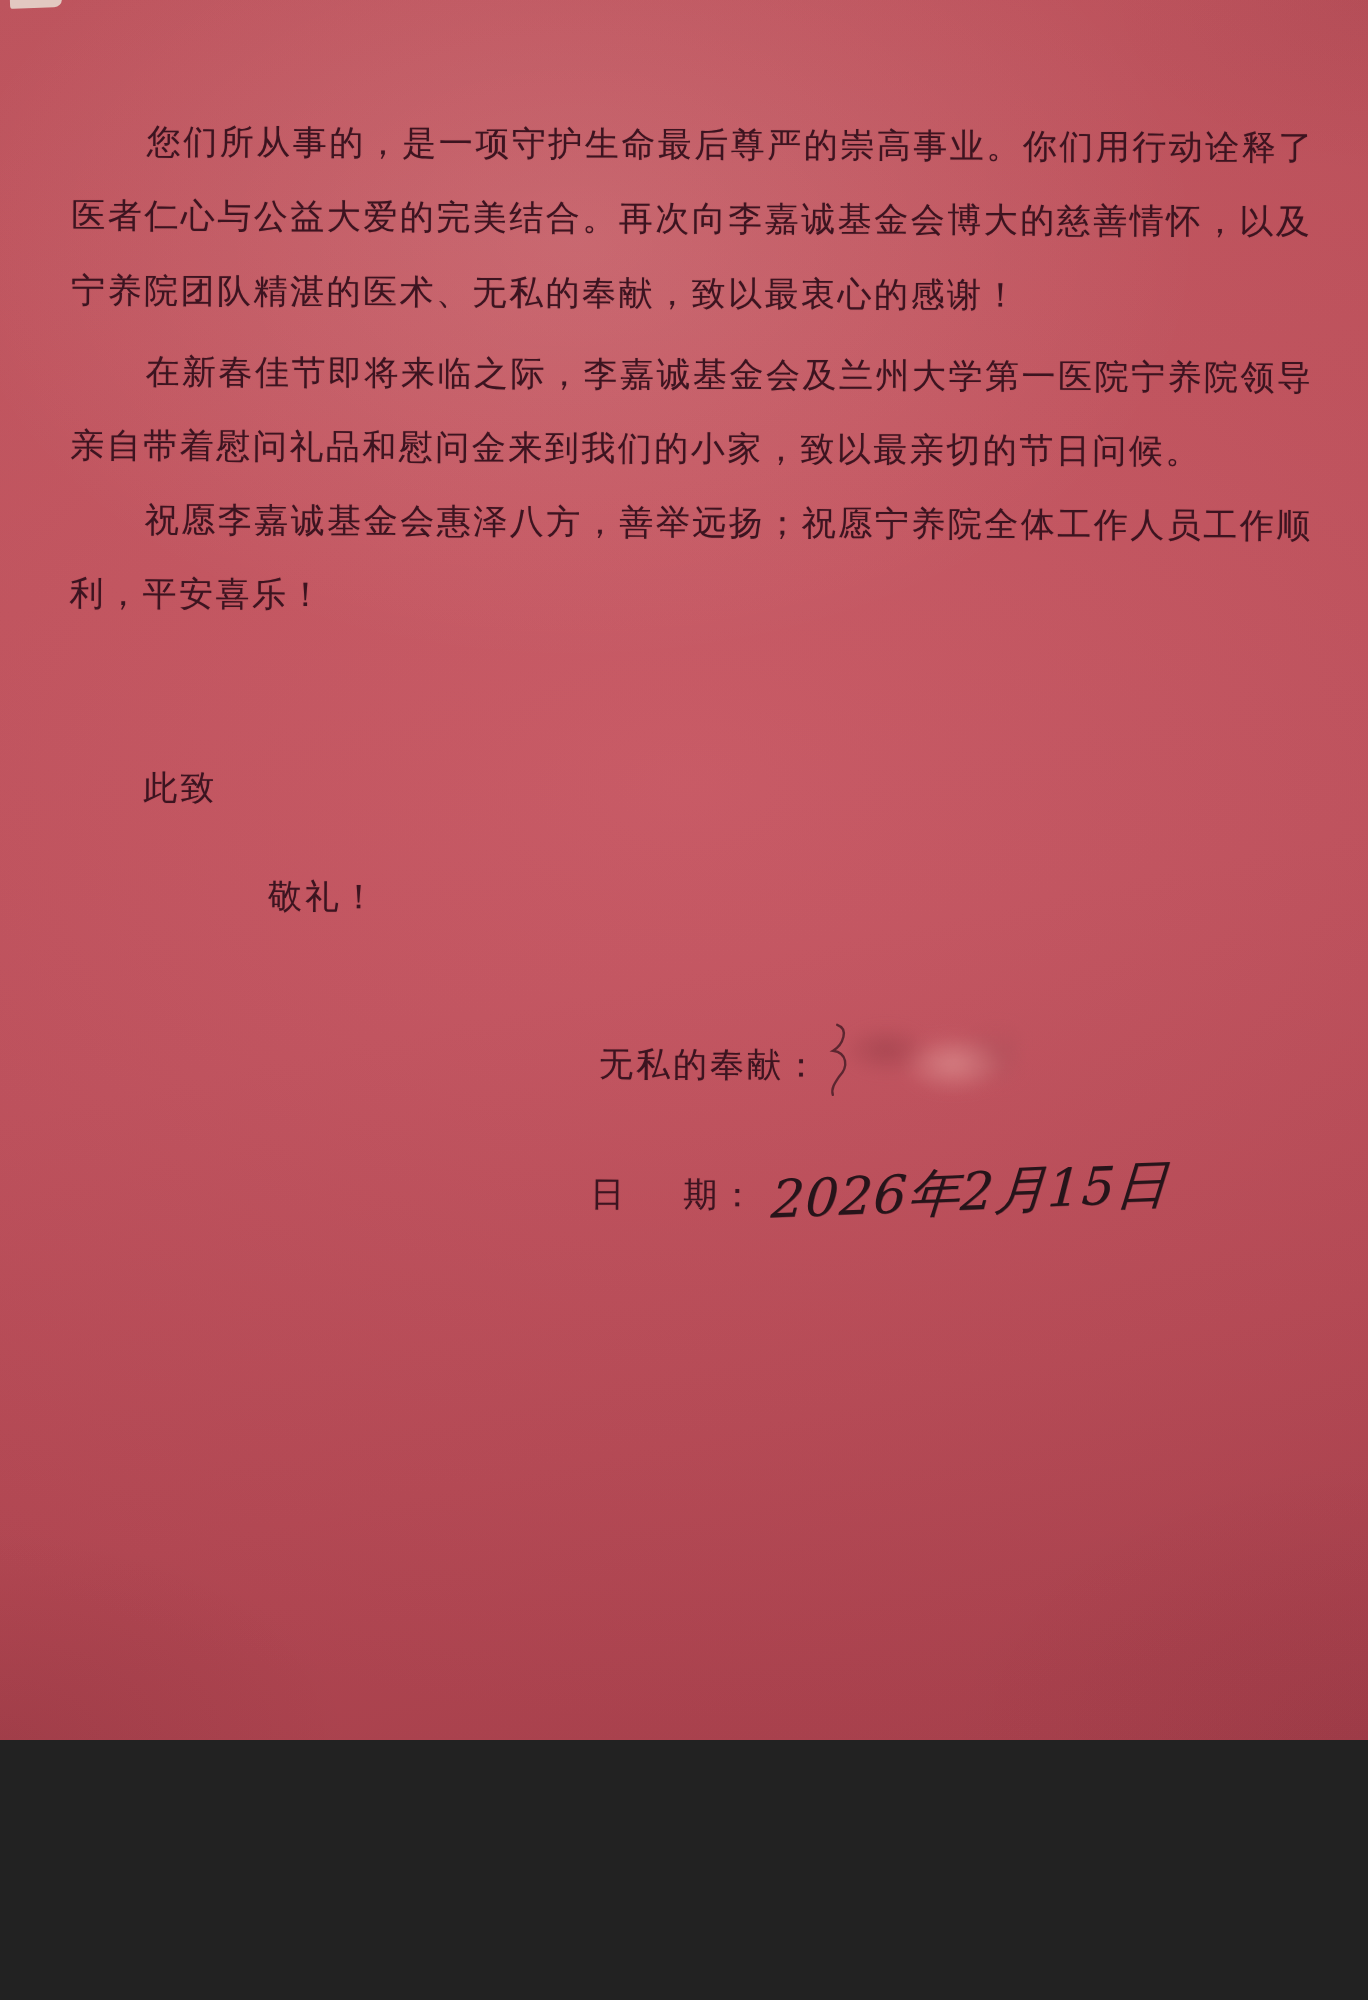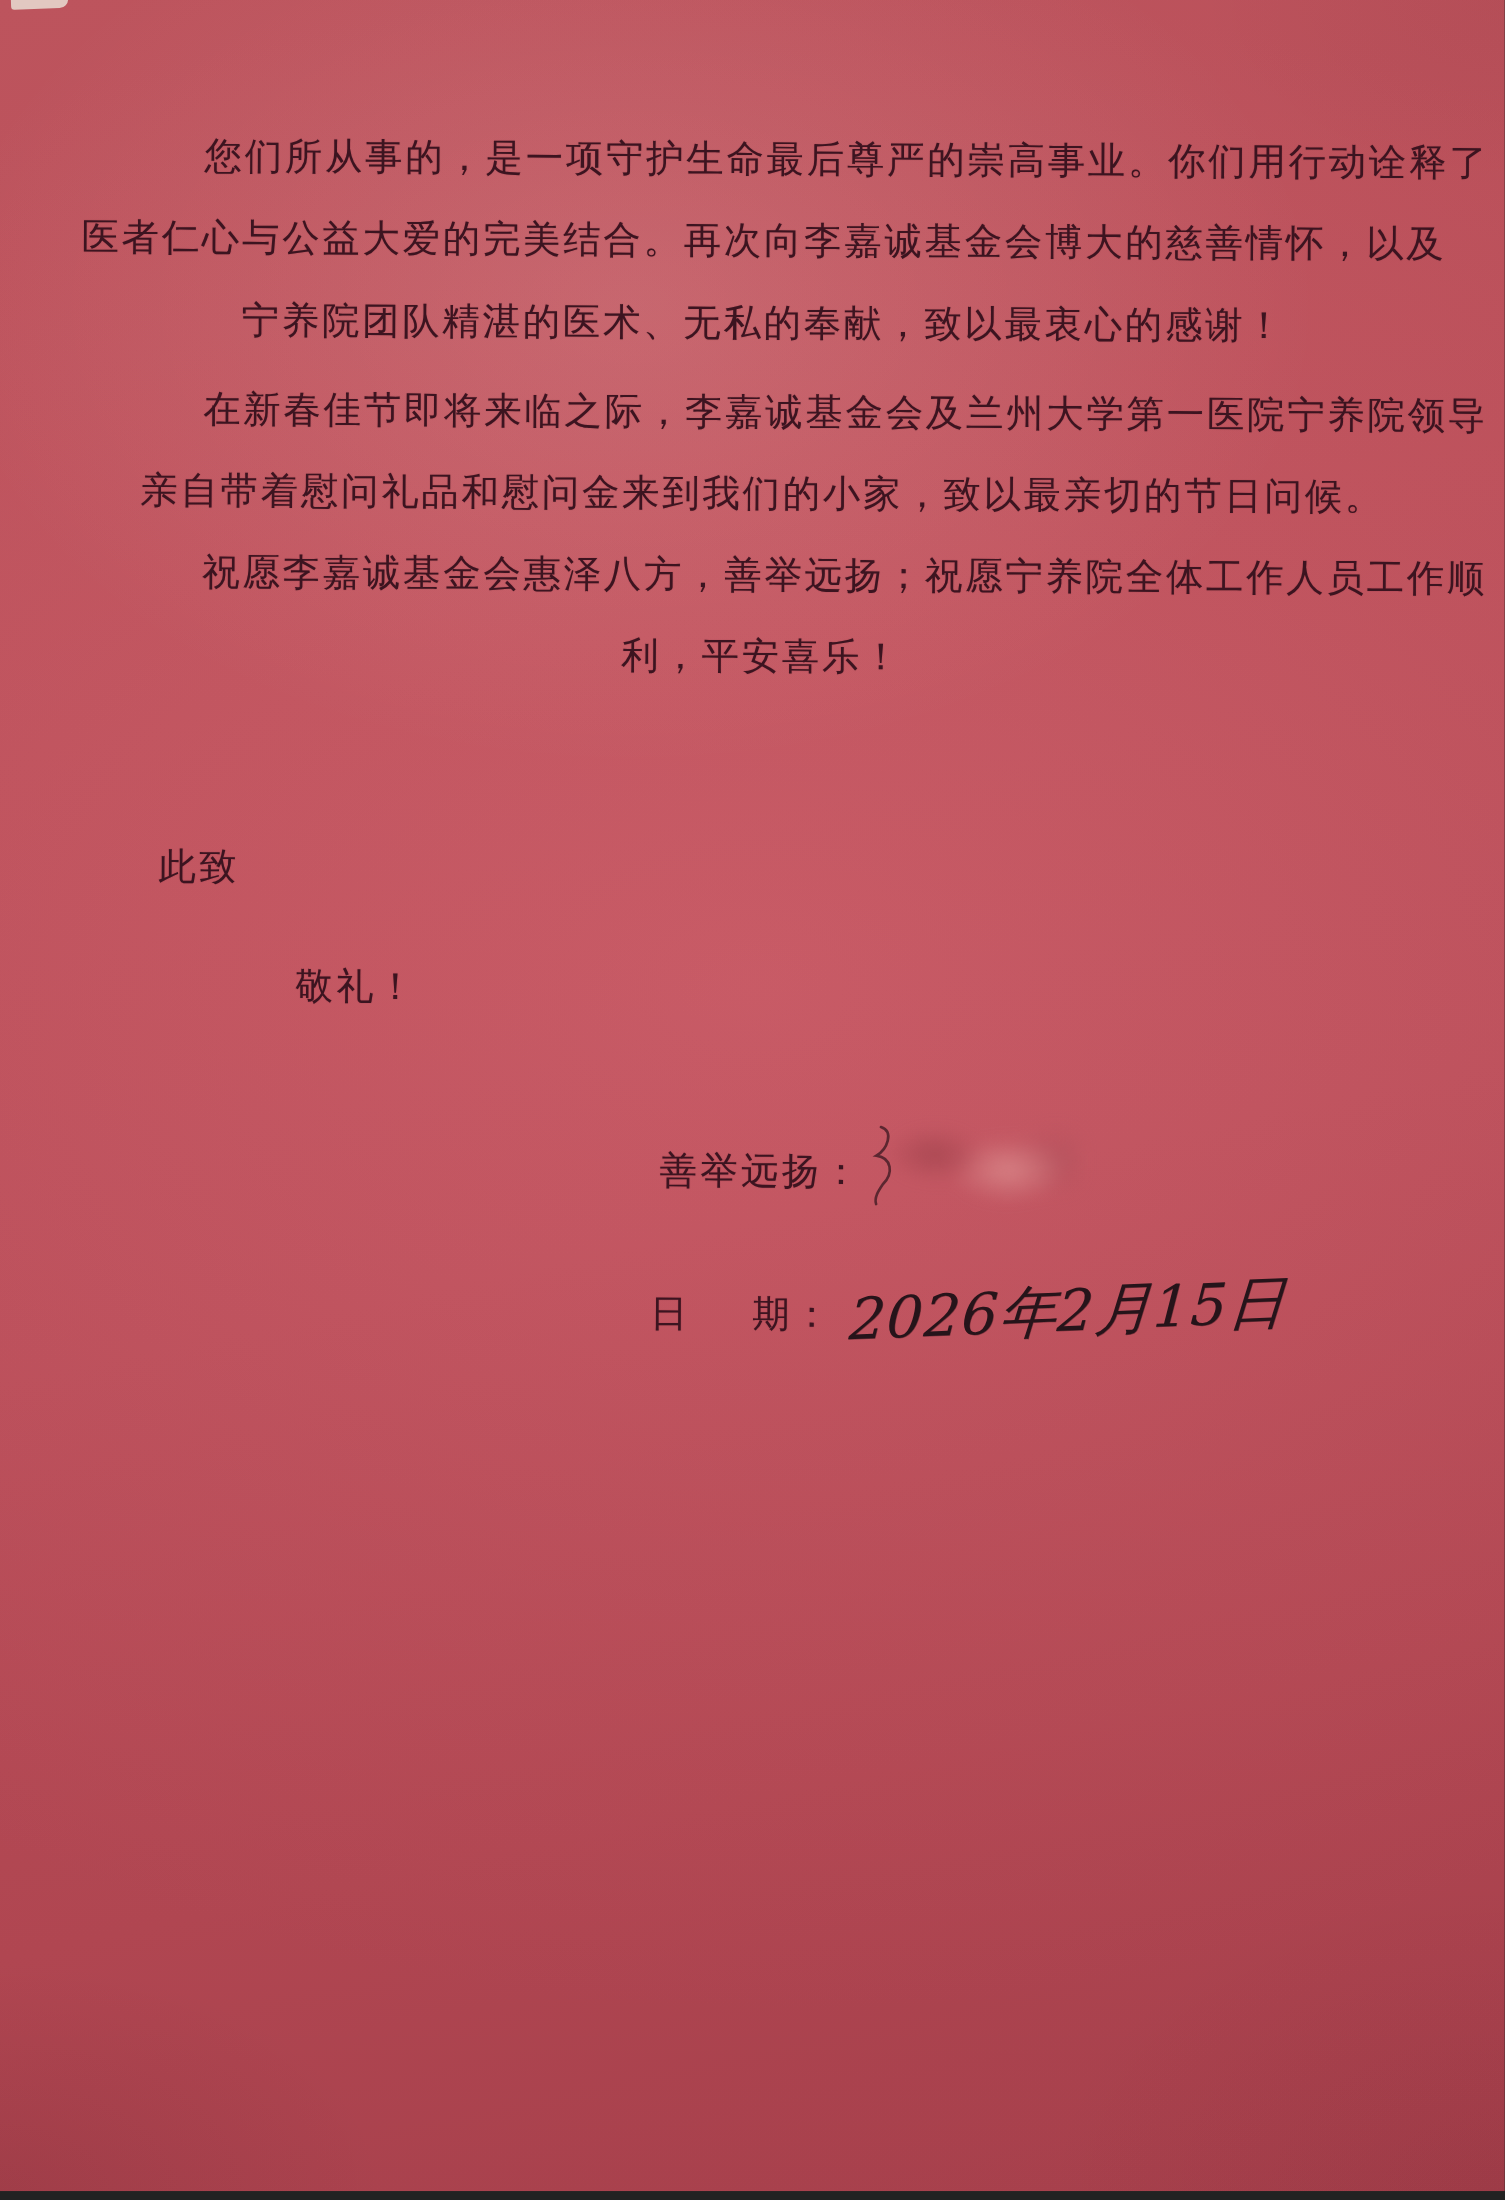--- a/index.html
+++ b/index.html
@@ -1,21 +1,20 @@
 <!DOCTYPE html>
 <html><head>
 <meta charset="utf-8">
 <style>
   html,body{margin:0;padding:0;background:#222;}
   .stage{
     position:relative;
-    width:1368px;height:1992px;
+    width:1368px;height:1740px;
     overflow:hidden;
     font-family:"Liberation Serif","DejaVu Serif",serif;
-    text-align:center;
   }
   
   .paper{
     position:absolute;inset:0;
     background:
       radial-gradient(ellipse 900px 600px at 42% 14%, rgba(255,230,225,0.12), rgba(255,255,255,0) 70%),
       radial-gradient(ellipse 1600px 1100px at 50% 45%, rgba(255,255,255,0.05), rgba(0,0,0,0.07) 85%),
       linear-gradient(168deg, #cb5a64 0%, #c7545f 30%, #c4515d 55%, #bd4b57 78%, #b24451 100%);
   }
   
@@ -94,21 +93,21 @@
     <div class="body-line indent" style="top:352px">在新春佳节即将来临之际，李嘉诚基金会及兰州大学第一医院宁养院领导</div>
     <div class="body-line" style="top:426px">亲自带着慰问礼品和慰问金来到我们的小家，致以最亲切的节日问候。</div>
     <div class="body-line indent" style="top:500px">祝愿李嘉诚基金会惠泽八方，善举远扬；祝愿宁养院全体工作人员工作顺</div>
     <div class="body-line" style="top:574px">利，平安喜乐！</div>
 
     <div class="closing-item" style="top:768px;left:143px">此致</div>
 
     <div class="closing-item" style="top:876px;left:268px">敬礼！</div>
 
     <div class="closing-item sig-row" style="top:1026px;left:600px">
-      <span>善举远扬：</span>
+      <span>无私的奉献：</span>
       <span class="sig-redacted">
         <span class="sig-blob"></span>
         <svg class="sig-stroke" width="40" height="80" viewBox="0 0 40 80">
           <path d="M14,6 C26,10 20,26 10,32 C24,34 26,48 16,58 C12,64 8,70 10,76" fill="none" stroke="#4a1f28" stroke-width="2.4" stroke-linecap="round" opacity="0.85"></path>
         </svg>
       </span>
     </div>
 
     <div class="closing-item date-row" style="top:1172px;left:592px">
       <span>日</span>

